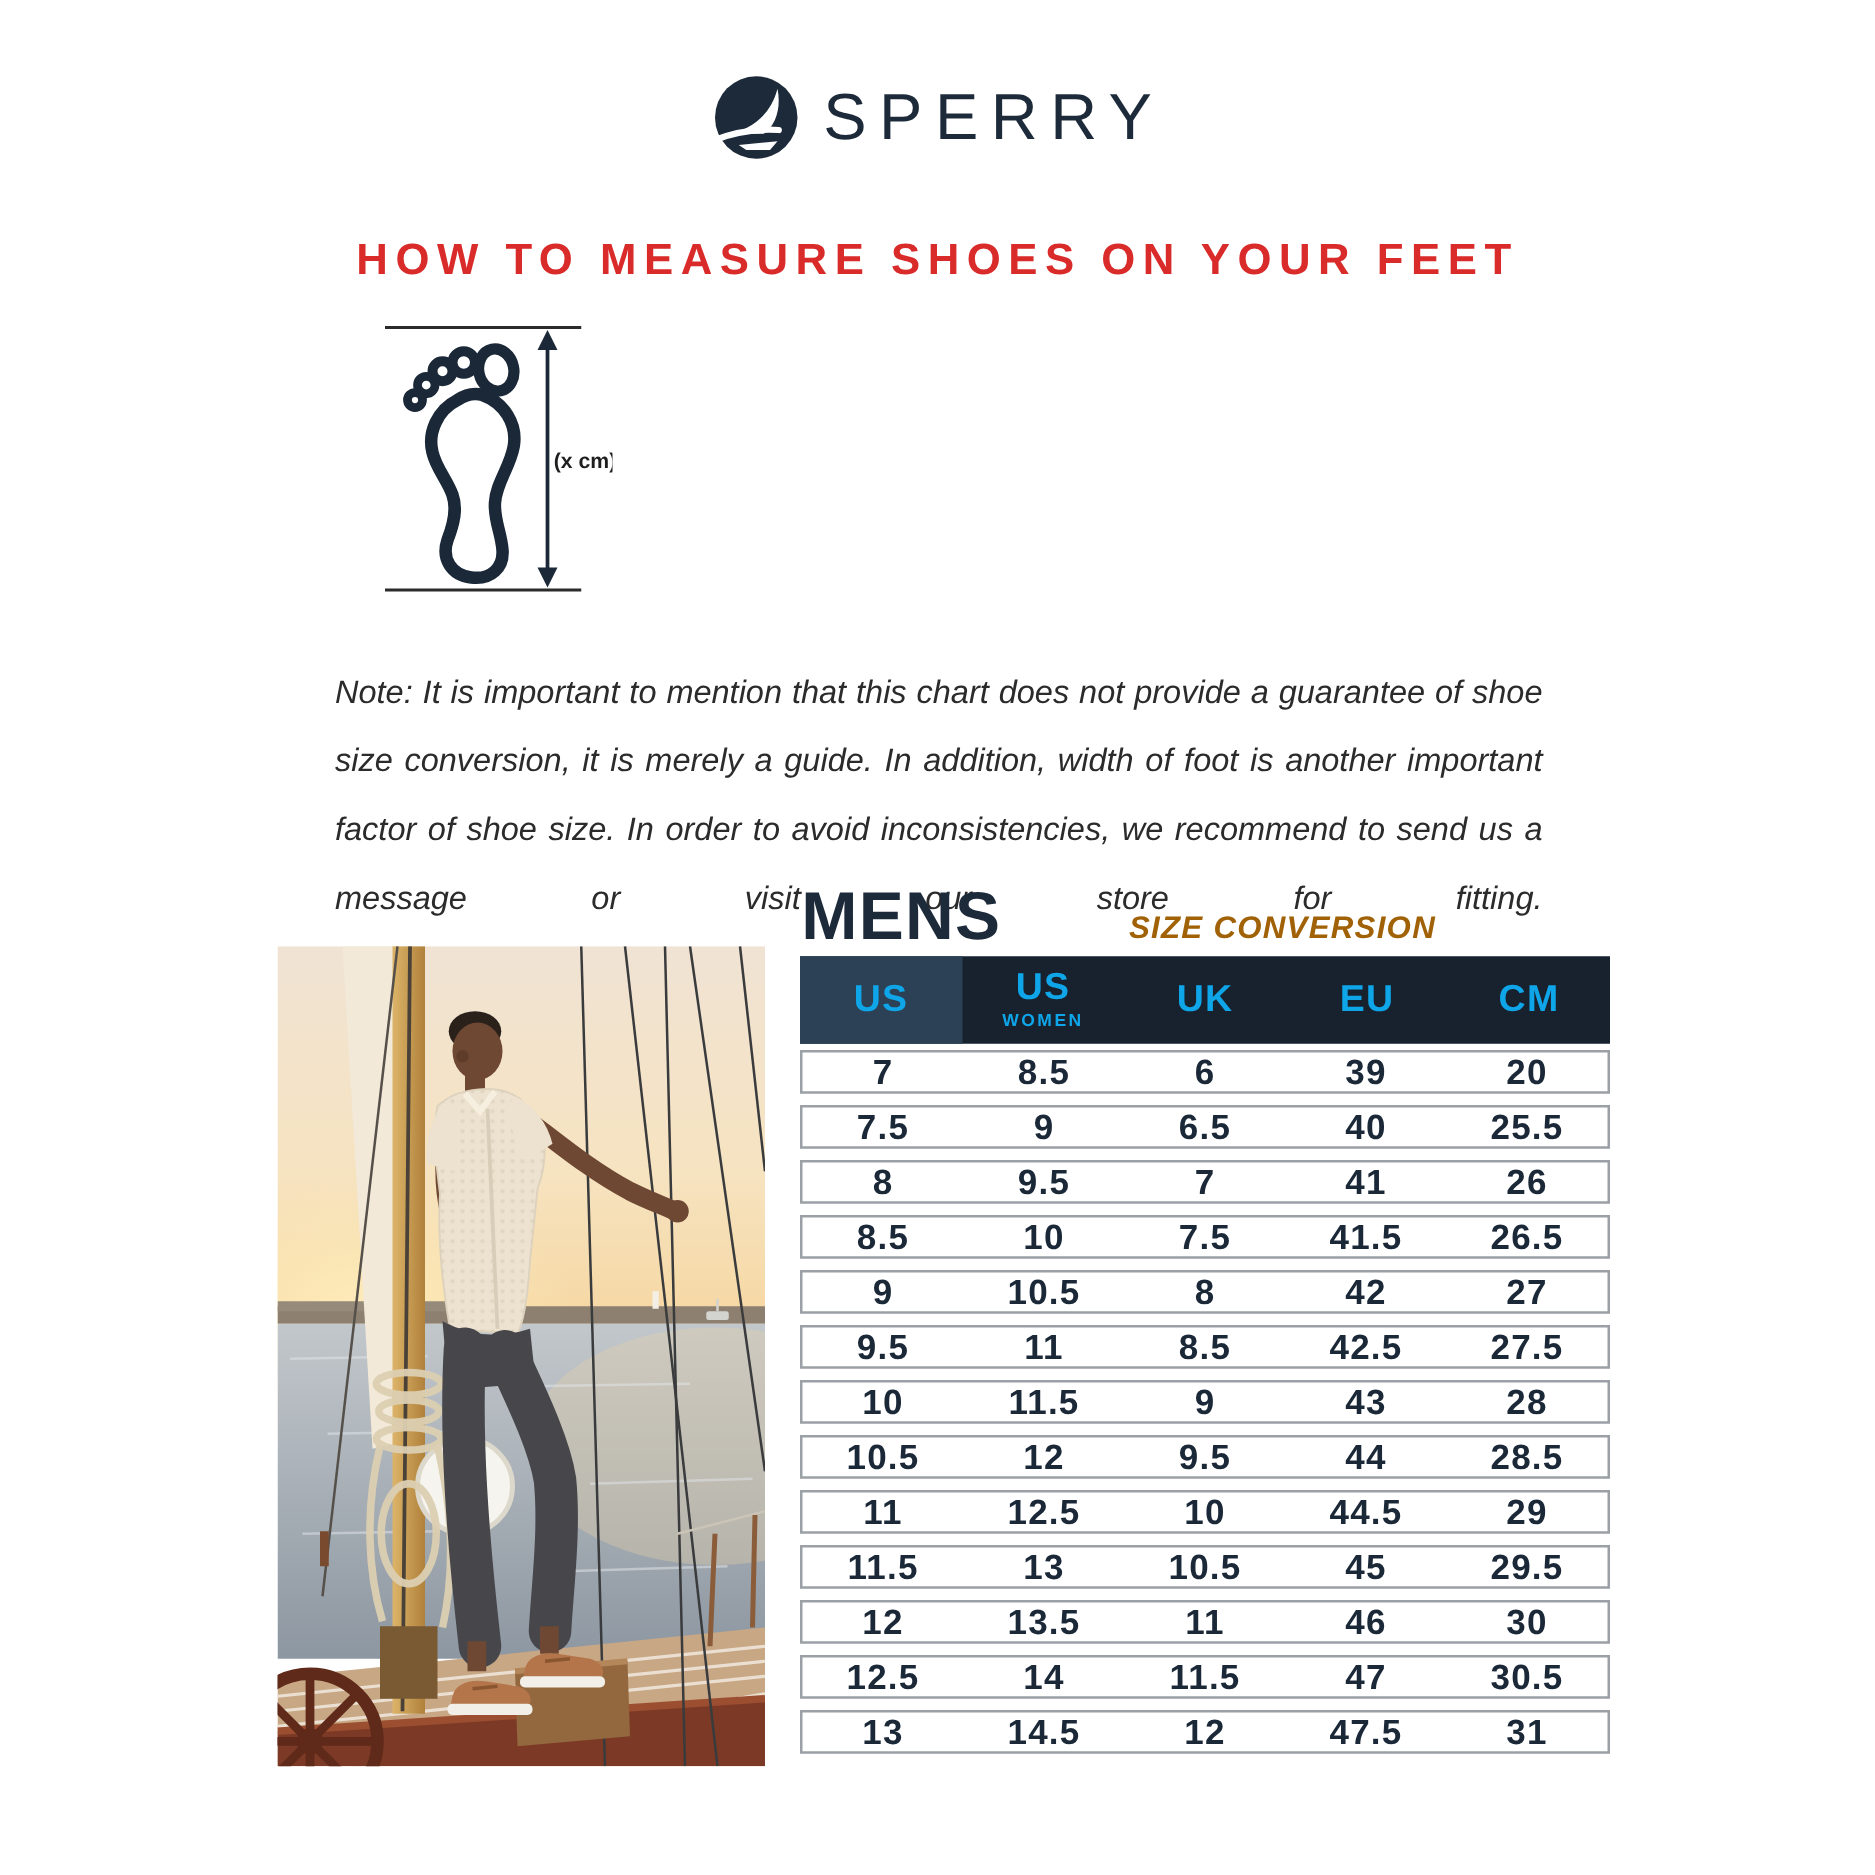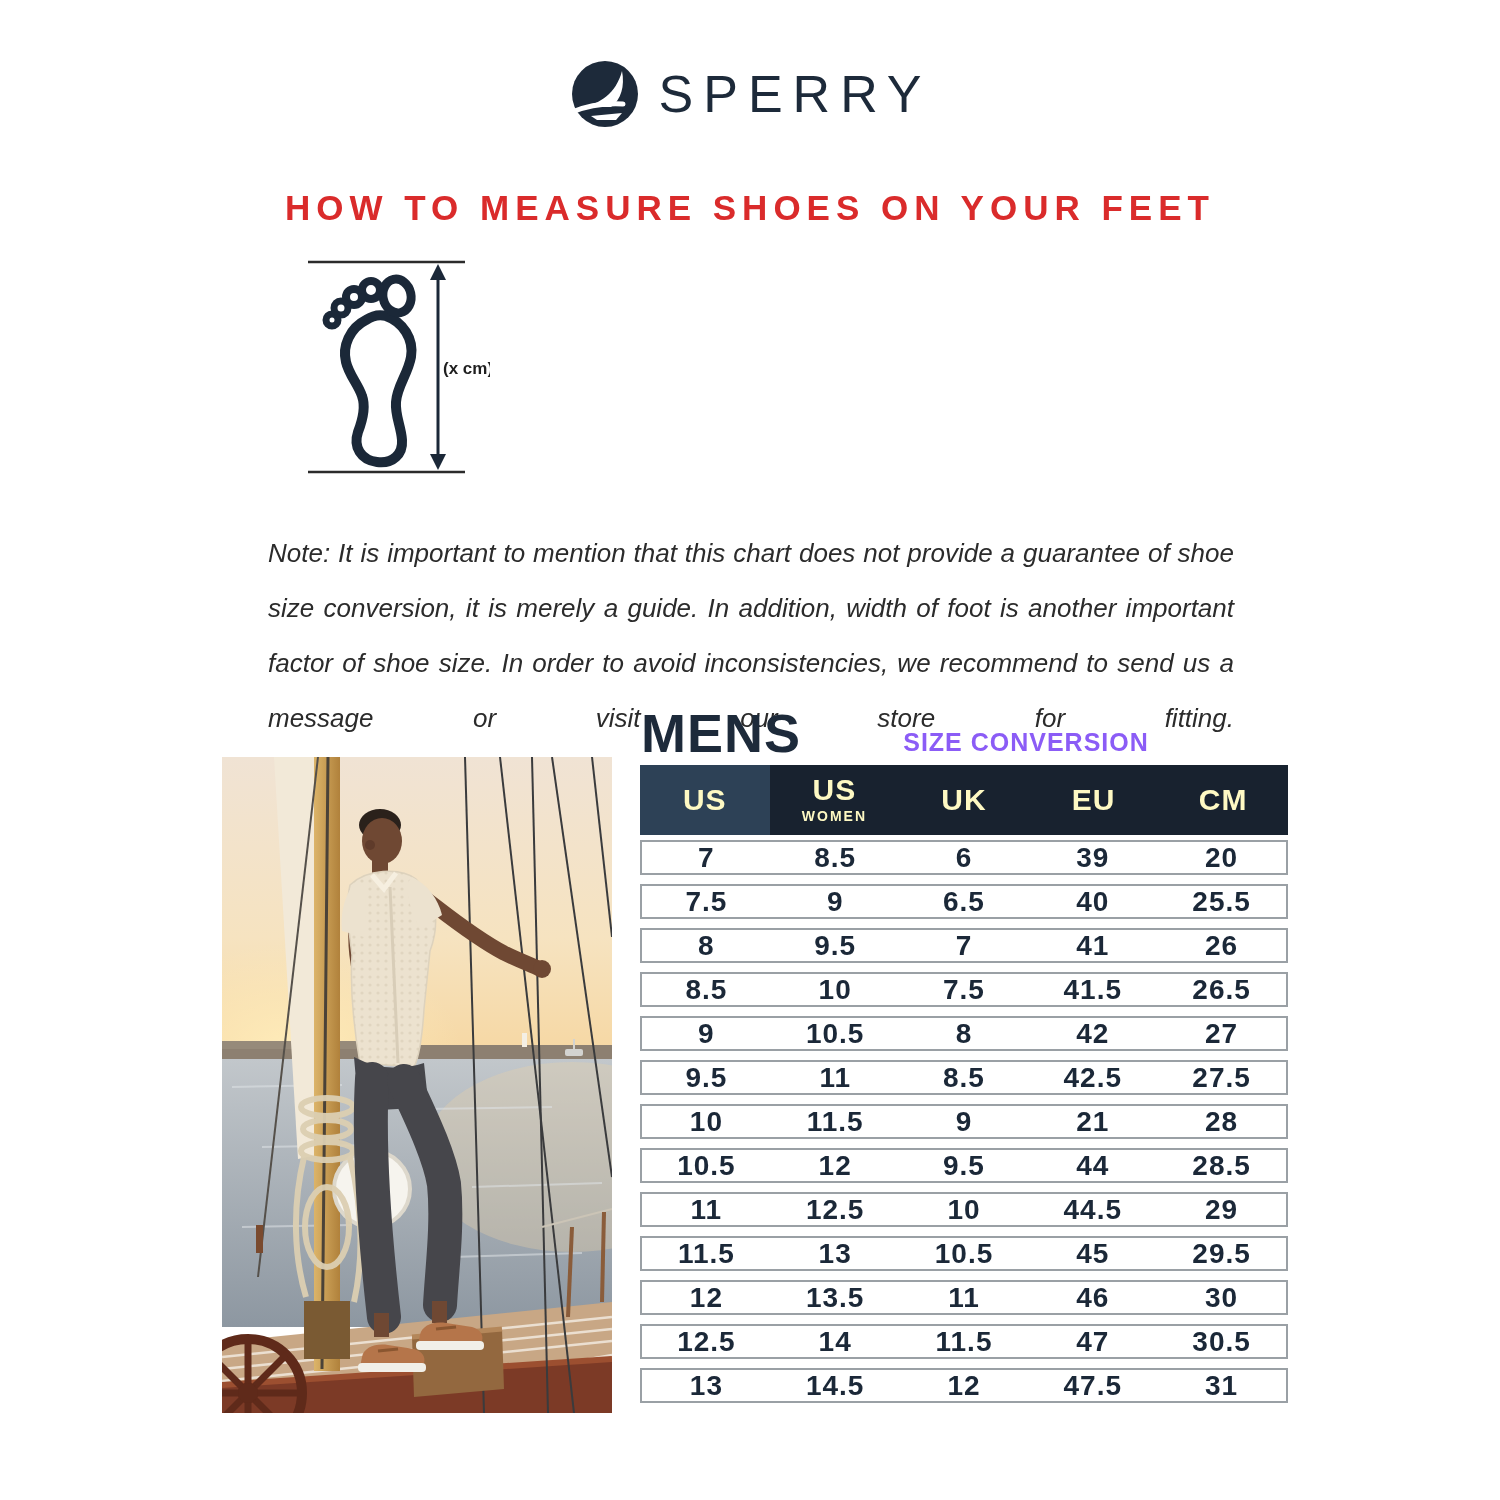--- a/index.html
+++ b/index.html
@@ -24,28 +24,28 @@
   .bullets li::before{content:"\2022";margin-right:2px;}
 
   
   .note{position:absolute;left:268px;top:500px;width:966px;font-style:italic;
         font-size:26px;line-height:55px;color:#2b2b2b;
         text-align:justify;text-align-last:justify;}
 
   
   .mens-label{position:absolute;left:641px;top:702px;font-size:54px;font-weight:700;color:#1d2a3a;letter-spacing:1px;}
   .size-conv-label{position:absolute;left:895px;top:728px;width:262px;text-align:center;
-                   font-size:25px;font-weight:700;letter-spacing:1px;color:#8b5cf6;}
+                   font-size:25px;font-weight:700;letter-spacing:1px;color:#a16207;font-style:italic;}
 
   .photo{position:absolute;left:222px;top:757px;width:390px;height:656px;}
   .photo svg{display:block;}
 
   .size-table{position:absolute;left:640px;top:765px;width:648px;}
   .size-header{display:flex;height:70px;background:#18222f;}
-  .size-header .hcell{flex:0 0 20%;display:flex;flex-direction:column;align-items:center;justify-content:center;color:#fef9c3;}
+  .size-header .hcell{flex:0 0 20%;display:flex;flex-direction:column;align-items:center;justify-content:center;color:#0ea5e9;}
   .size-header .hcell.first{background:#2d4156;}
   .size-header .hmain{font-size:30px;font-weight:700;letter-spacing:1px;line-height:30px;}
   .size-header .hsub{font-size:14px;font-weight:700;letter-spacing:2px;line-height:18px;margin-top:2px;}
   .size-body{margin-top:5px;}
   .size-row{display:flex;height:31px;background:#fff;border:2px solid #9aa0a5;margin-bottom:9px;align-items:center;}
   .size-row .cell{flex:0 0 20%;text-align:center;font-size:28px;font-weight:700;letter-spacing:1px;color:#1b2838;line-height:31px;}
 </style>
 </head>
 <body>
 
@@ -295,21 +295,21 @@
           <div class="cell">9.5</div>
           <div class="cell">11</div>
           <div class="cell">8.5</div>
           <div class="cell">42.5</div>
           <div class="cell">27.5</div>
         </div>
         <div class="size-row">
           <div class="cell">10</div>
           <div class="cell">11.5</div>
           <div class="cell">9</div>
-          <div class="cell">21</div>
+          <div class="cell">43</div>
           <div class="cell">28</div>
         </div>
         <div class="size-row">
           <div class="cell">10.5</div>
           <div class="cell">12</div>
           <div class="cell">9.5</div>
           <div class="cell">44</div>
           <div class="cell">28.5</div>
         </div>
         <div class="size-row">

